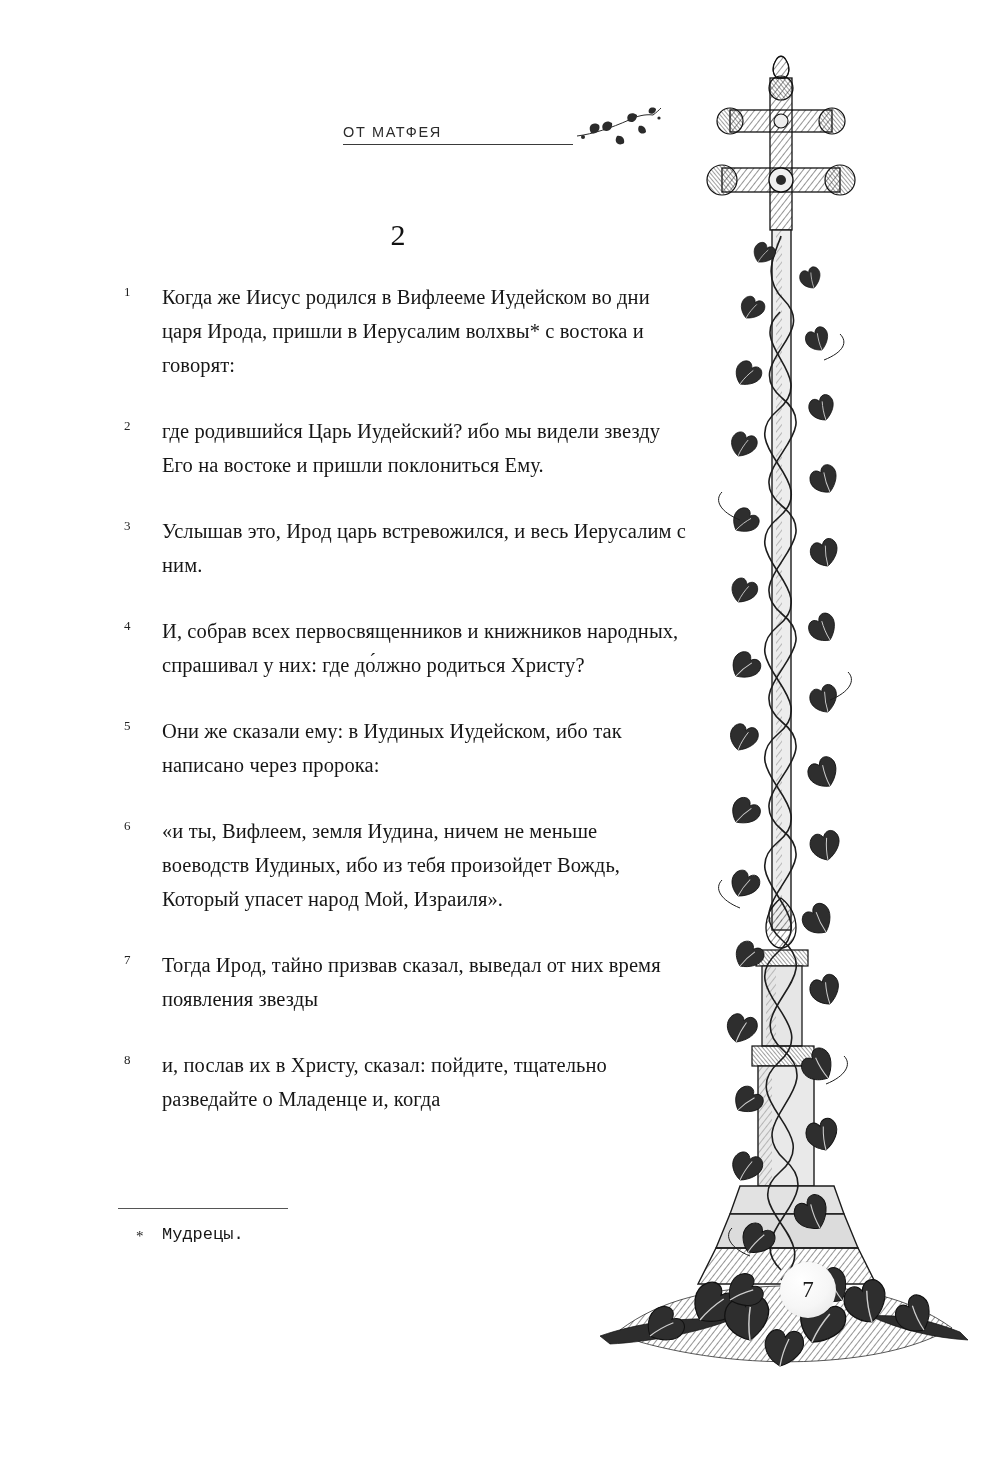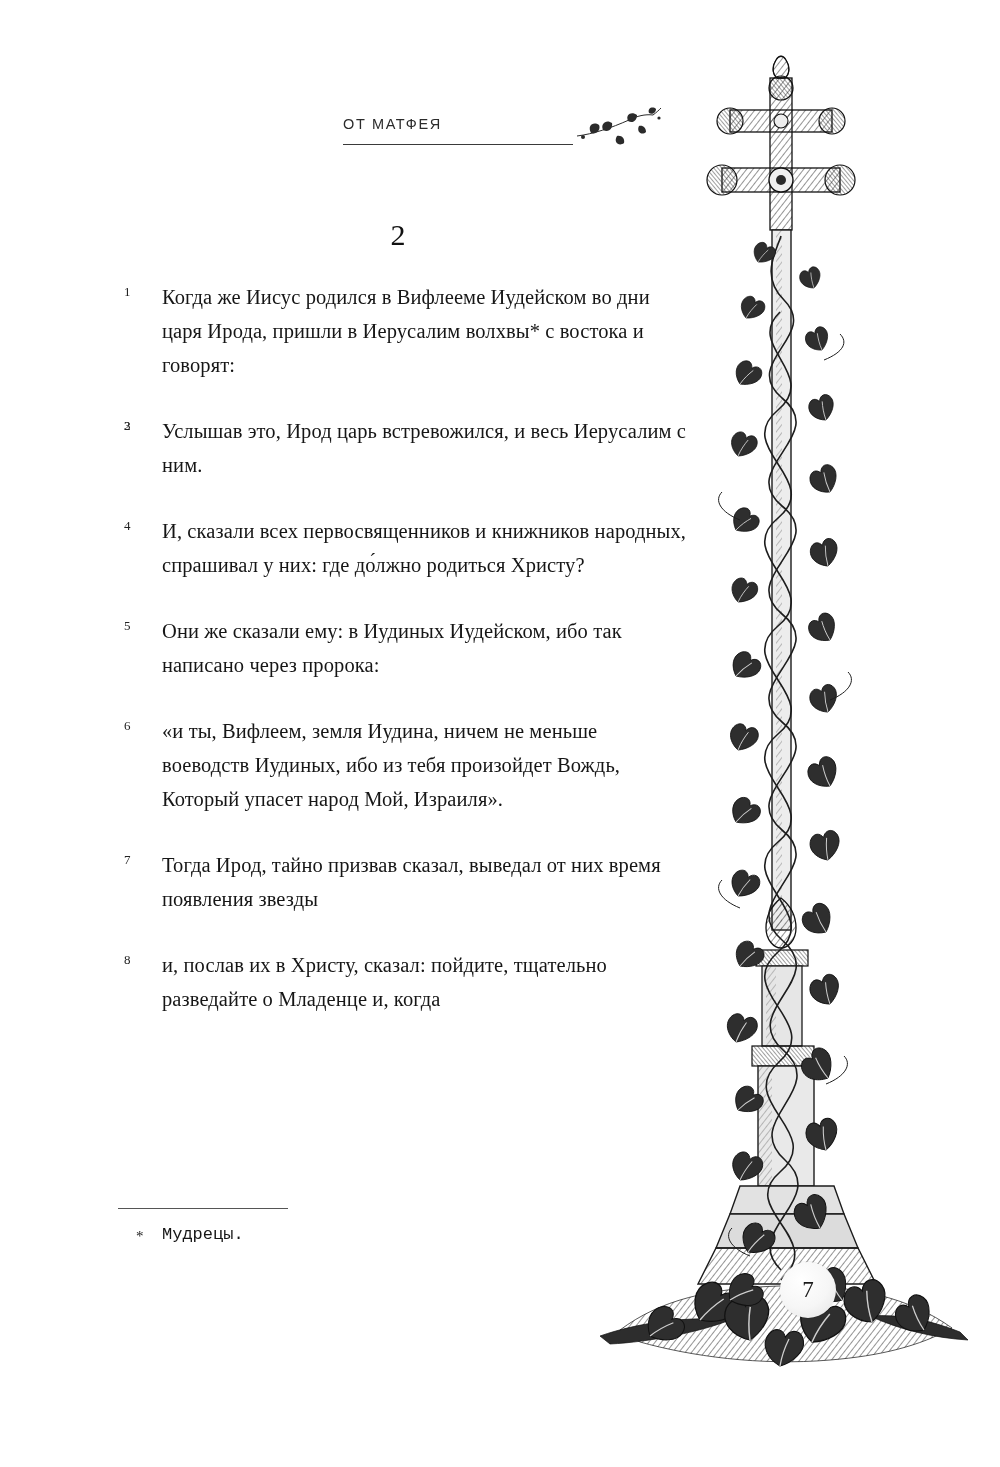--- a/index.html
+++ b/index.html
@@ -25,21 +25,21 @@
   .running-head {
     position: absolute;
     left: 118px;
     top: 108px;
     width: 430px;
     height: 46px;
   }
   .running-head .rh-label {
     position: absolute;
     left: 225px;
-    top: 8px;
+    top: 16px;
     font-family: "Liberation Sans", sans-serif;
     font-size: 14.5px;
     letter-spacing: 1.6px;
     color: #2b2b2b;
     white-space: nowrap;
   }
   .running-head .rh-rule {
     position: absolute;
     left: 225px;
     top: 36px;
@@ -185,28 +185,29 @@
 
   <div class="chapter-number">2</div>
 
   <div class="verses">
     <div class="verse">
       <span class="verse-num">1</span>
       <span class="verse-text">Когда же Иисус родился в Вифлееме Иудейском во дни царя Ирода, пришли в Иерусалим волхвы* с востока и говорят:</span>
     </div>
     <div class="verse">
       <span class="verse-num">2</span>
+      <span class="verse-text">где родившийся Царь Иудейский? ибо мы видели звезду Его на востоке и пришли поклониться Ему.</span>
     </div>
     <div class="verse">
       <span class="verse-num">3</span>
       <span class="verse-text">Услышав это, Ирод царь встревожился, и весь Иерусалим с ним.</span>
     </div>
     <div class="verse">
       <span class="verse-num">4</span>
-      <span class="verse-text">И, сказали всех первосвященников и книжников народных, спрашивал у них: где до́лжно родиться Христу?</span>
+      <span class="verse-text">И, собрав всех первосвященников и книжников народных, спрашивал у них: где до́лжно родиться Христу?</span>
     </div>
     <div class="verse">
       <span class="verse-num">5</span>
       <span class="verse-text">Они же сказали ему: в Иудиных Иудейском, ибо так написано через пророка:</span>
     </div>
     <div class="verse">
       <span class="verse-num">6</span>
       <span class="verse-text">«и ты, Вифлеем, земля Иудина, ничем не меньше воеводств Иудиных, ибо из тебя произойдет Вождь, Который упасет народ Мой, Израиля».</span>
     </div>
     <div class="verse">

